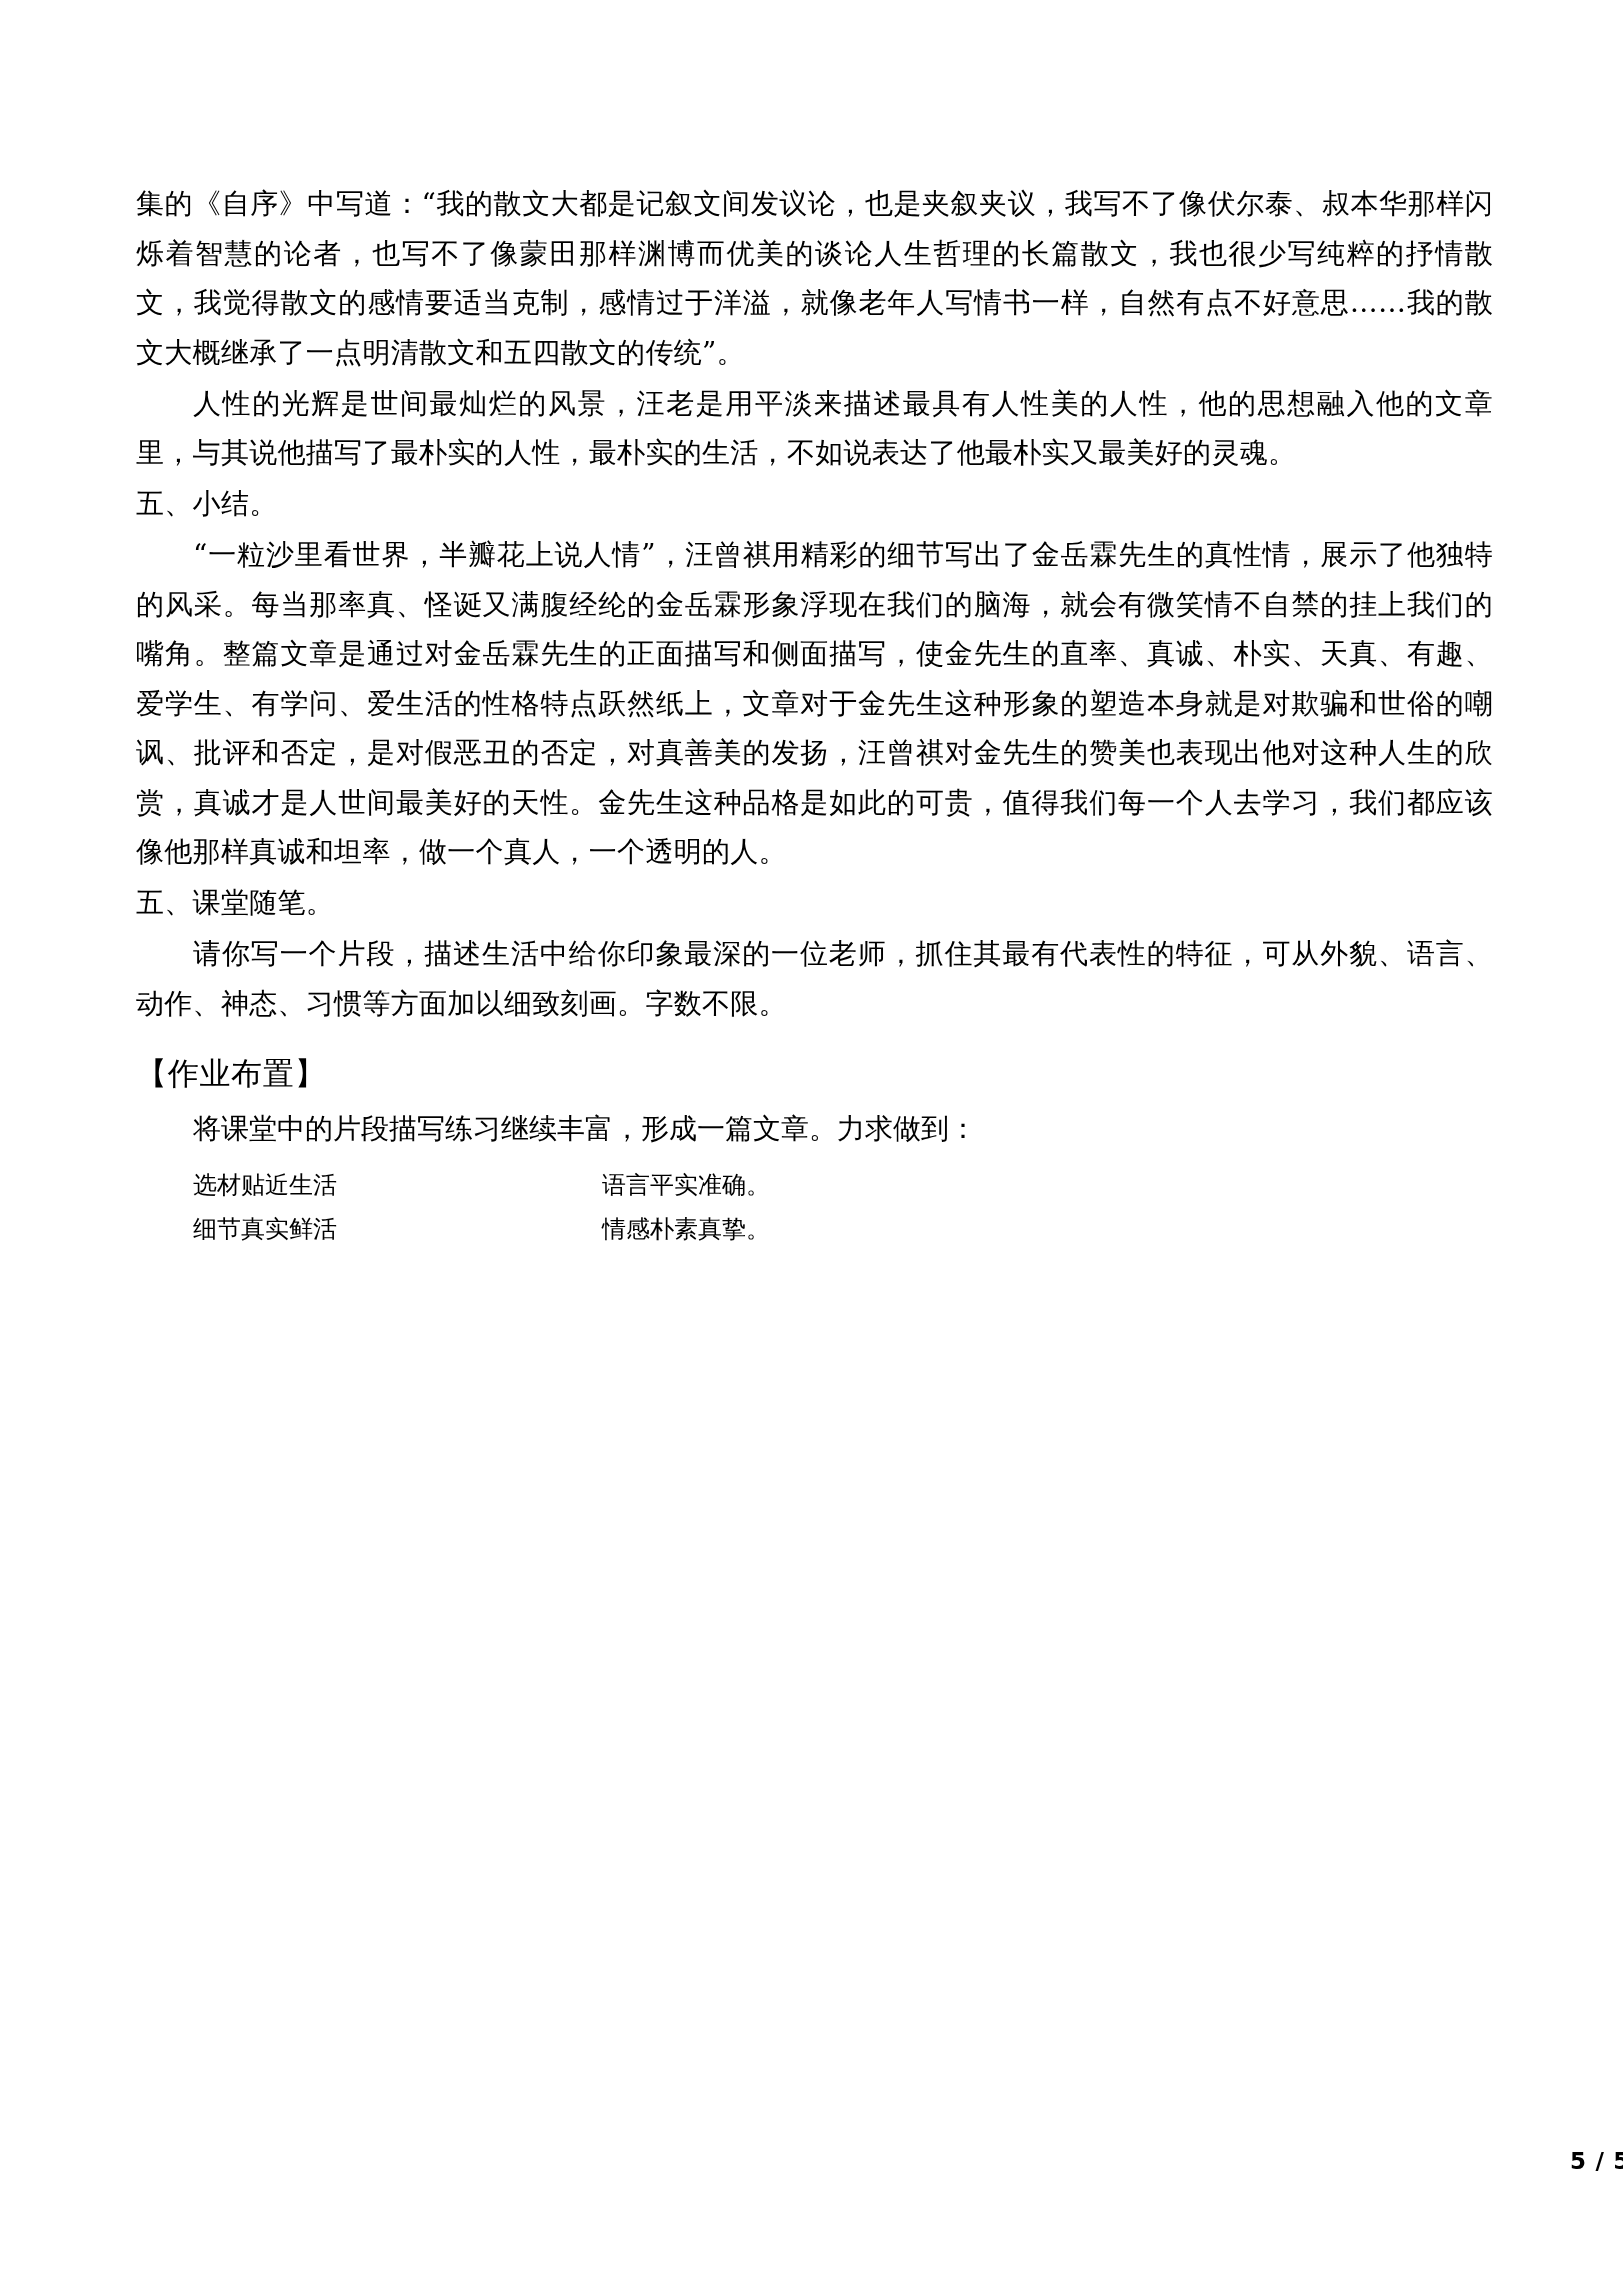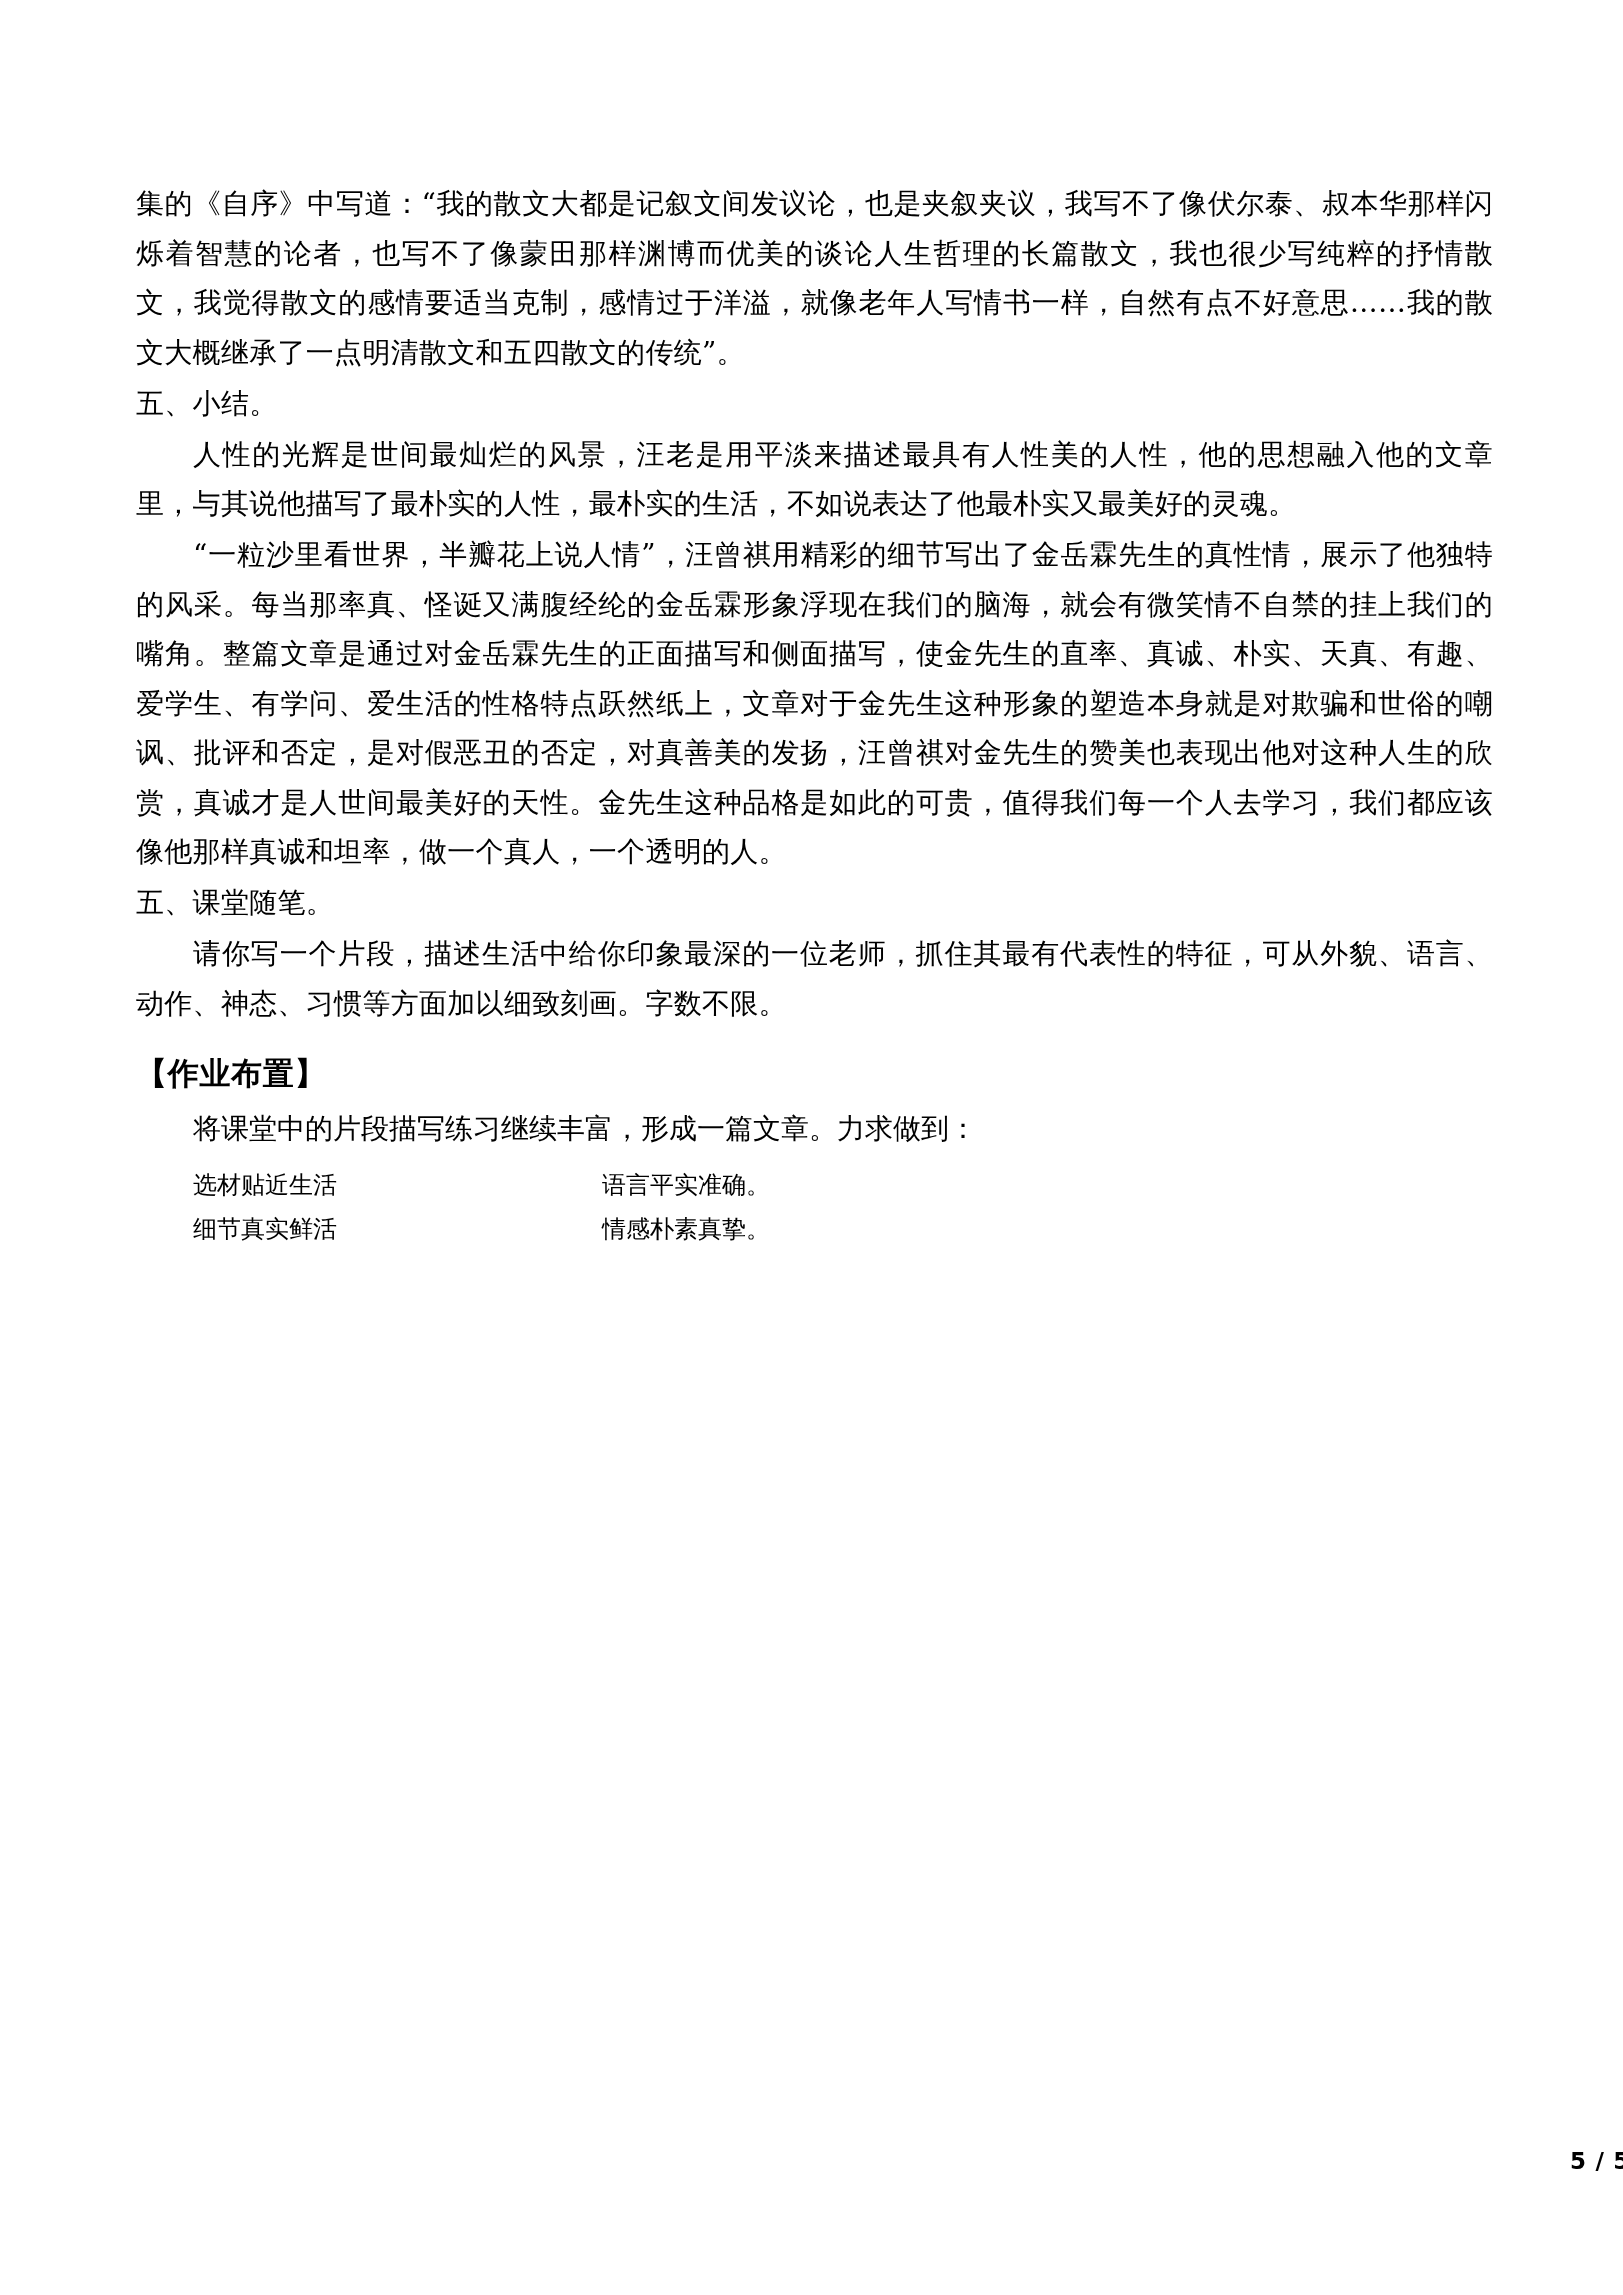--- a/index.html
+++ b/index.html
@@ -32,21 +32,21 @@
     text-justify: inter-ideograph;
     margin: 0 0 1.4px 0;
     letter-spacing: 0.3px;
     font-family: "DejaVu Serif", serif;
   }
   .indent {
     text-indent: 57px;
   }
   .heading-bracket {
     font-size: 31px;
-    font-weight: bold;
+    font-weight: normal;
     line-height: 1.8;
     color: #000000;
     margin: 17.7px 0 4.1px 0;
     letter-spacing: 0.7px;
     font-family: "DejaVu Serif", serif;
   }
   .hw-intro {
     font-size: 28px;
     line-height: 1.8;
     color: #000000;
@@ -82,23 +82,23 @@
 </style>
 </head>
 <body>
 
 <div class="page">
 
   <div class="content">
 
     <p class="para">集的《自序》中写道：“我的散文大都是记叙文间发议论，也是夹叙夹议，我写不了像伏尔泰、叔本华那样闪烁着智慧的论者，也写不了像蒙田那样渊博而优美的谈论人生哲理的长篇散文，我也很少写纯粹的抒情散文，我觉得散文的感情要适当克制，感情过于洋溢，就像老年人写情书一样，自然有点不好意思……我的散文大概继承了一点明清散文和五四散文的传统”。</p>
 
+    <p class="para indent">人性的光辉是世间最灿烂的风景，汪老是用平淡来描述最具有人性美的人性，他的思想融入他的文章里，与其说他描写了最朴实的人性，最朴实的生活，不如说表达了他最朴实又最美好的灵魂。</p>
+
     <p class="para">五、小结。</p>
-
-    <p class="para indent">人性的光辉是世间最灿烂的风景，汪老是用平淡来描述最具有人性美的人性，他的思想融入他的文章里，与其说他描写了最朴实的人性，最朴实的生活，不如说表达了他最朴实又最美好的灵魂。</p>
 
     <p class="para indent">“一粒沙里看世界，半瓣花上说人情”，汪曾祺用精彩的细节写出了金岳霖先生的真性情，展示了他独特的风采。每当那率真、怪诞又满腹经纶的金岳霖形象浮现在我们的脑海，就会有微笑情不自禁的挂上我们的嘴角。整篇文章是通过对金岳霖先生的正面描写和侧面描写，使金先生的直率、真诚、朴实、天真、有趣、爱学生、有学问、爱生活的性格特点跃然纸上，文章对于金先生这种形象的塑造本身就是对欺骗和世俗的嘲讽、批评和否定，是对假恶丑的否定，对真善美的发扬，汪曾祺对金先生的赞美也表现出他对这种人生的欣赏，真诚才是人世间最美好的天性。金先生这种品格是如此的可贵，值得我们每一个人去学习，我们都应该像他那样真诚和坦率，做一个真人，一个透明的人。</p>
 
     <p class="para">五、课堂随笔。</p>
 
     <p class="para indent">请你写一个片段，描述生活中给你印象最深的一位老师，抓住其最有代表性的特征，可从外貌、语言、动作、神态、习惯等方面加以细致刻画。字数不限。</p>
 
     <div class="heading-bracket">【作业布置】</div>
 
     <p class="hw-intro">将课堂中的片段描写练习继续丰富，形成一篇文章。力求做到：</p>

